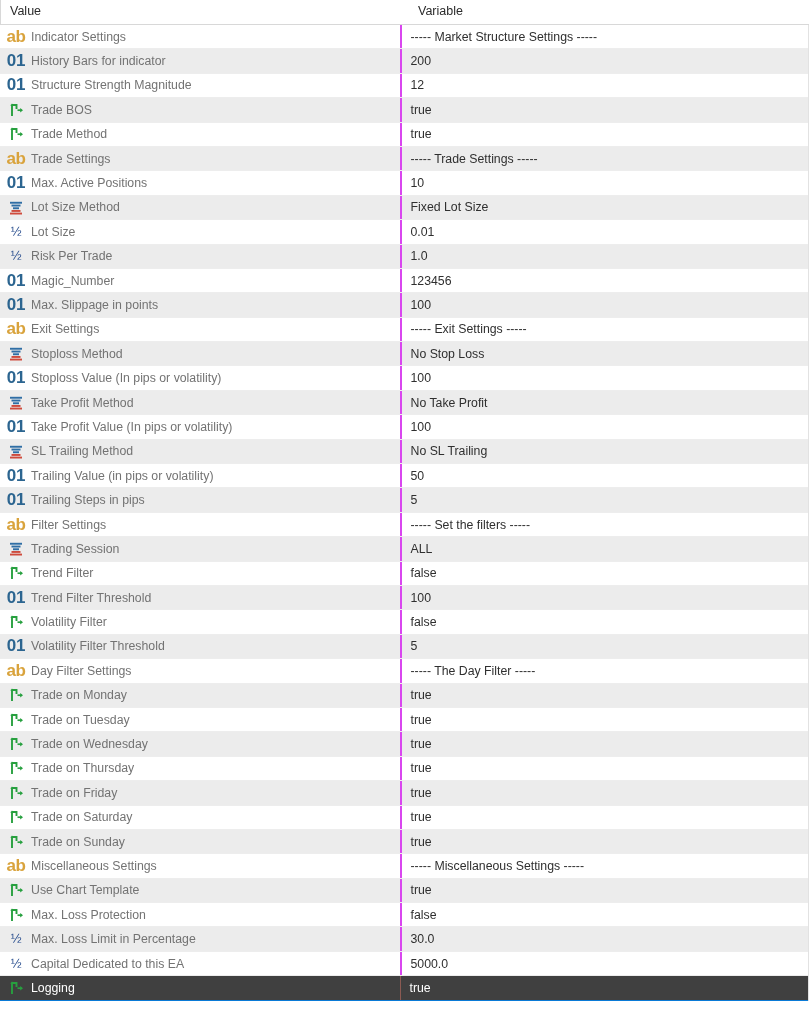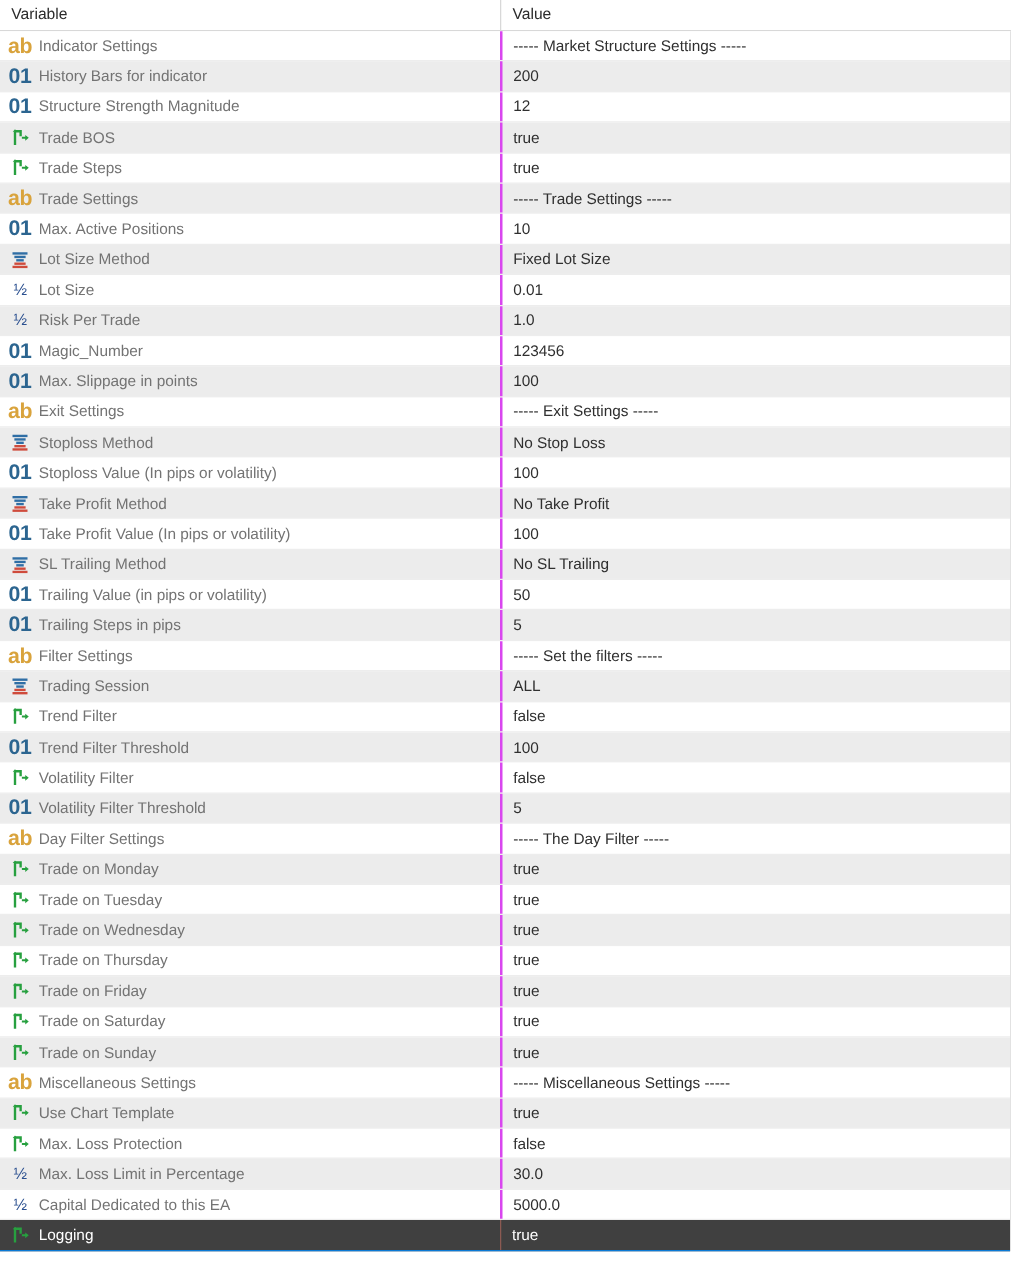--- a/index.html
+++ b/index.html
@@ -113,22 +113,22 @@
   .ico-dbl { color: #2a4f8f; font-size: 13px; font-weight: 400; }
 
   .tail { height: 21px; background: #ffffff; }
 </style>
 </head>
 <body>
 
 <div id="app">
 
   <div class="hdr">
+    <div class="hdr-cell hdr-val">Value</div>
     <div class="hdr-cell hdr-var">Variable</div>
-    <div class="hdr-cell hdr-val">Value</div>
   </div>
 
   <div class="grid" id="grid">
       <div class="row">
         <div class="c-var">
           <span class="ico">
             <span class="ico-text ico-ab">ab</span>
           </span>
           <span class="lbl">Indicator Settings</span>
         </div>
@@ -179,21 +179,21 @@
         <div class="c-var">
           <span class="ico">
             <svg width="15" height="14" viewBox="0 0 15 14">
               <path d="M3 13 L3 2" stroke="#27a03f" stroke-width="1.9" fill="none"></path>
               <path d="M3 2 L7.5 2 L7.5 6" stroke="#27a03f" stroke-width="1.9" fill="none"></path>
               <path d="M8.5 7.2 L12.6 7.2" stroke="#27a03f" stroke-width="1.7" fill="none"></path>
               <path d="M11.2 4.9 L14 7.2 L11.2 9.5 Z" fill="#27a03f"></path>
               <path d="M1.2 2.4 L4.8 2.4 L3 0.4 Z" fill="#27a03f"></path>
             </svg>
           </span>
-          <span class="lbl">Trade Steps</span>
+          <span class="lbl">Trade Method</span>
         </div>
         <div class="c-val">
           <span class="val">true</span>
         </div>
       </div>
       <div class="row alt">
         <div class="c-var">
           <span class="ico">
             <span class="ico-text ico-ab">ab</span>
           </span>

